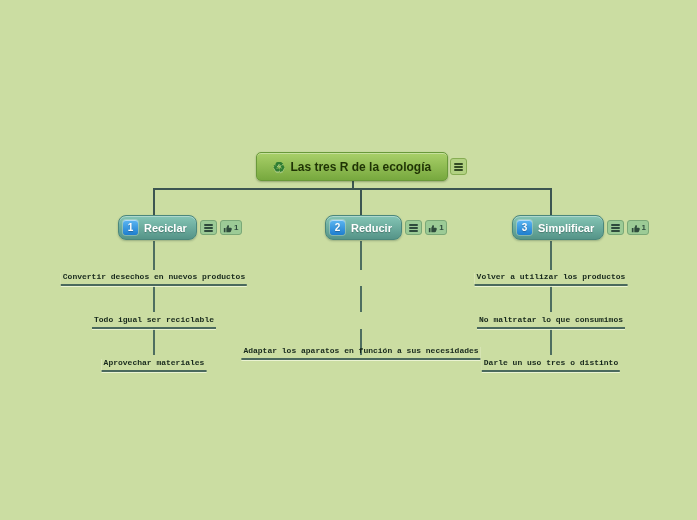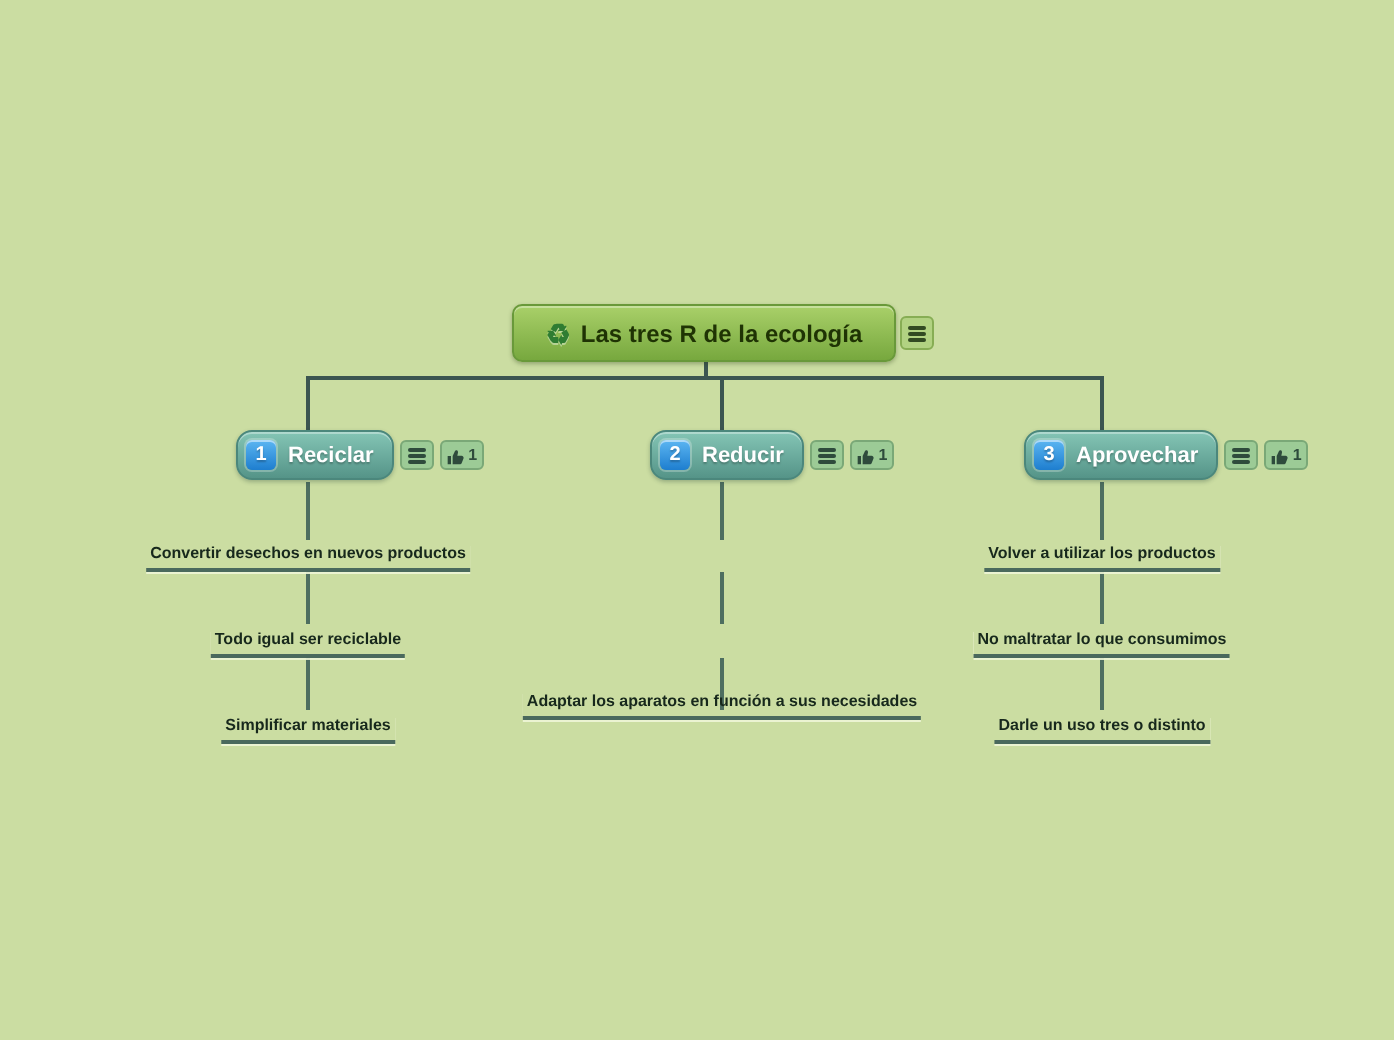--- a/index.html
+++ b/index.html
@@ -66,20 +66,21 @@
   .likes-count{font-size:8px;font-weight:bold;color:var(--badge-glyph);}
   .thumb{display:block;}
 
   .sub{
     position:absolute;transform:translateX(-50%);
     font-size:8px;font-weight:bold;color:var(--sub-text);white-space:nowrap;
     line-height:10px;padding:0 2px 2px 2px;
     border-bottom:2px solid var(--underline);
     box-shadow:0 1px 0 rgba(238,245,215,.9);
     cursor:pointer;
+    font-family:Liberation Mono, monospace;
   }
   .drop{position:relative;top:2px;}
 </style>
 </head>
 <body>
 
 <div class="canvas">
 
   <div class="line" style="left:352px;top:181px;width:2px;height:8px"></div>
   <div class="line" style="left:153px;top:188px;width:399px;height:2px"></div>
@@ -147,40 +148,40 @@
       <svg class="thumb" width="10" height="10" viewBox="0 0 12 12">
           <path fill="#2e4b3c" d="M1 6h2v5H1V6zm3 5h4.2c.6 0 1.1-.3 1.3-.9l1-2.6c.3-.8-.3-1.7-1.2-1.7H6.8l.4-1.9c.1-.5-.2-1.1-.7-1.3-.4-.2-.9 0-1.1.4L4 6v5z"></path>
         </svg>
       <span class="likes-count">1</span>
     </div>
   </div>
 
   <div class="branch" style="left:512px">
     <div class="pill">
       <span class="num">3</span>
-      <span>Aprovechar</span>
+      <span>Simplificar</span>
     </div>
     <div class="mini">
       <span class="burger">
           <i></i>
           <i></i>
           <i></i>
         </span>
     </div>
     <div class="mini likes">
       <svg class="thumb" width="10" height="10" viewBox="0 0 12 12">
           <path fill="#2e4b3c" d="M1 6h2v5H1V6zm3 5h4.2c.6 0 1.1-.3 1.3-.9l1-2.6c.3-.8-.3-1.7-1.2-1.7H6.8l.4-1.9c.1-.5-.2-1.1-.7-1.3-.4-.2-.9 0-1.1.4L4 6v5z"></path>
         </svg>
       <span class="likes-count">1</span>
     </div>
   </div>
 
   <div class="sub" style="left:154px;top:272px">Convertir desechos en nuevos productos</div>
   <div class="sub" style="left:154px;top:315px">Todo igual ser reciclable</div>
-  <div class="sub" style="left:154px;top:358px">Simplificar materiales</div>
+  <div class="sub" style="left:154px;top:358px">Aprovechar materiales</div>
 
   <div class="sub" style="left:361px;top:346px">Adaptar los aparatos en función a sus necesidades</div>
 
   <div class="sub" style="left:551px;top:272px">Volver a utilizar los productos</div>
   <div class="sub" style="left:551px;top:315px">No maltratar lo que consumimos</div>
   <div class="sub" style="left:551px;top:358px">Darle un uso tres o distinto</div>
 
 </div>
 
 </body></html>

